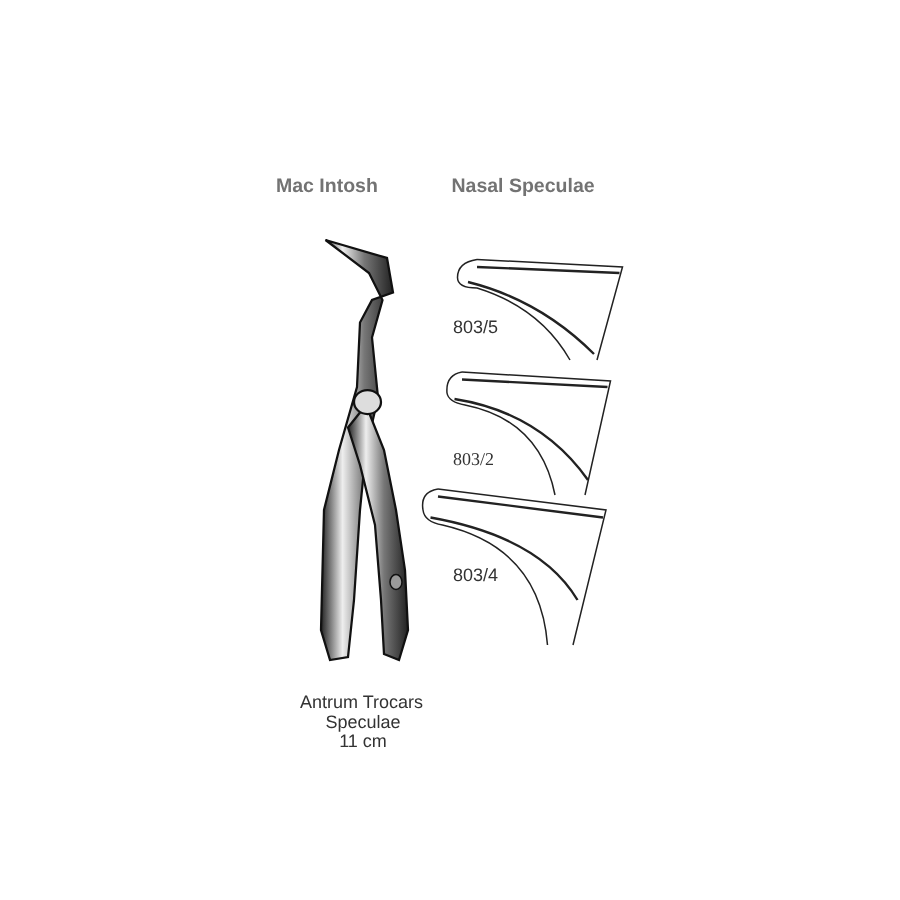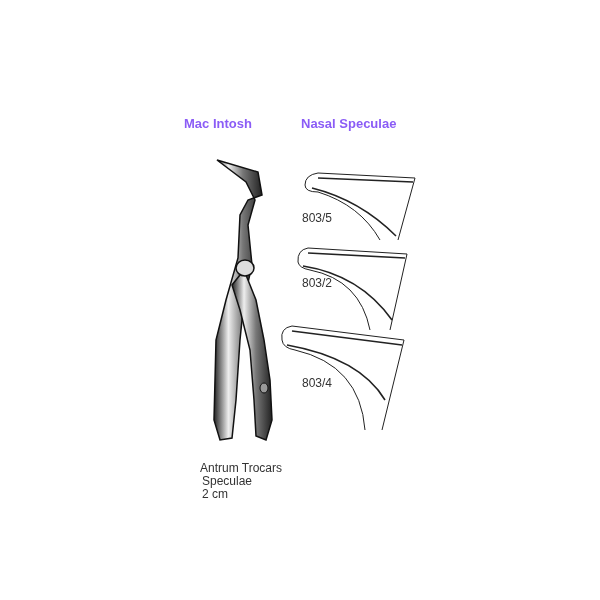--- a/index.html
+++ b/index.html
@@ -1,22 +1,22 @@
 <!DOCTYPE html>
 <html><head>
   <meta charset="utf-8">
   <style>
     html, body { margin: 0; padding: 0; }
     body {
       width: 600px; height: 600px; background: #ffffff; position: relative; overflow: hidden;
       font-family: "Liberation Sans", sans-serif; color: #222;
     }
-    .heading { position: absolute; font-weight: bold; font-size: 13px; color: #8b5cf6; }
+    .heading { position: absolute; font-weight: bold; font-size: 13px; color: #737373; }
     .label { position: absolute; font-size: 12px; color: #333; }
-    .caption { position: absolute; font-size: 12px; color: #333; line-height: 13px; }
+    .caption { position: absolute; font-size: 12px; color: #333; line-height: 13px; text-align: center; }
     svg { position: absolute; left: 0; top: 0; }
   </style>
 </head>
 <body>
 
 <div class="heading" style="left:184px;top:116px;">Mac Intosh</div>
 <div class="heading" style="left:301px;top:116px;">Nasal Speculae</div>
 
 <svg width="600" height="600">
   <defs>
@@ -49,20 +49,20 @@
   </g>
   <g fill="none" stroke="#222" stroke-width="1">
     <path d="M292,326 Q280,328 282,340 Q283,348 295,350 Q360,365 365,430"></path>
     <path d="M292,326 L404,340 L382,430"></path>
     <path d="M292,331 L402,345" stroke-width="1.6"></path>
     <path d="M287,345 Q360,358 385,400" stroke-width="1.6"></path>
   </g>
 </svg>
 
 <div class="label" style="left:302px;top:211px;">803/5</div>
-<div class="label" style="left:302px;top:276px;">803/2</div>
+<div class="label" style="left:302px;top:299px;font-family:Liberation Serif, serif;">803/2</div>
 <div class="label" style="left:302px;top:376px;">803/4</div>
 
 <div class="caption" style="left:200px;top:462px;">
   <div>Antrum Trocars</div>
   <div style="padding-left:2px;">Speculae</div>
-  <div style="padding-left:2px;">2 cm</div>
+  <div style="padding-left:2px;">11 cm</div>
 </div>
 
 </body></html>

